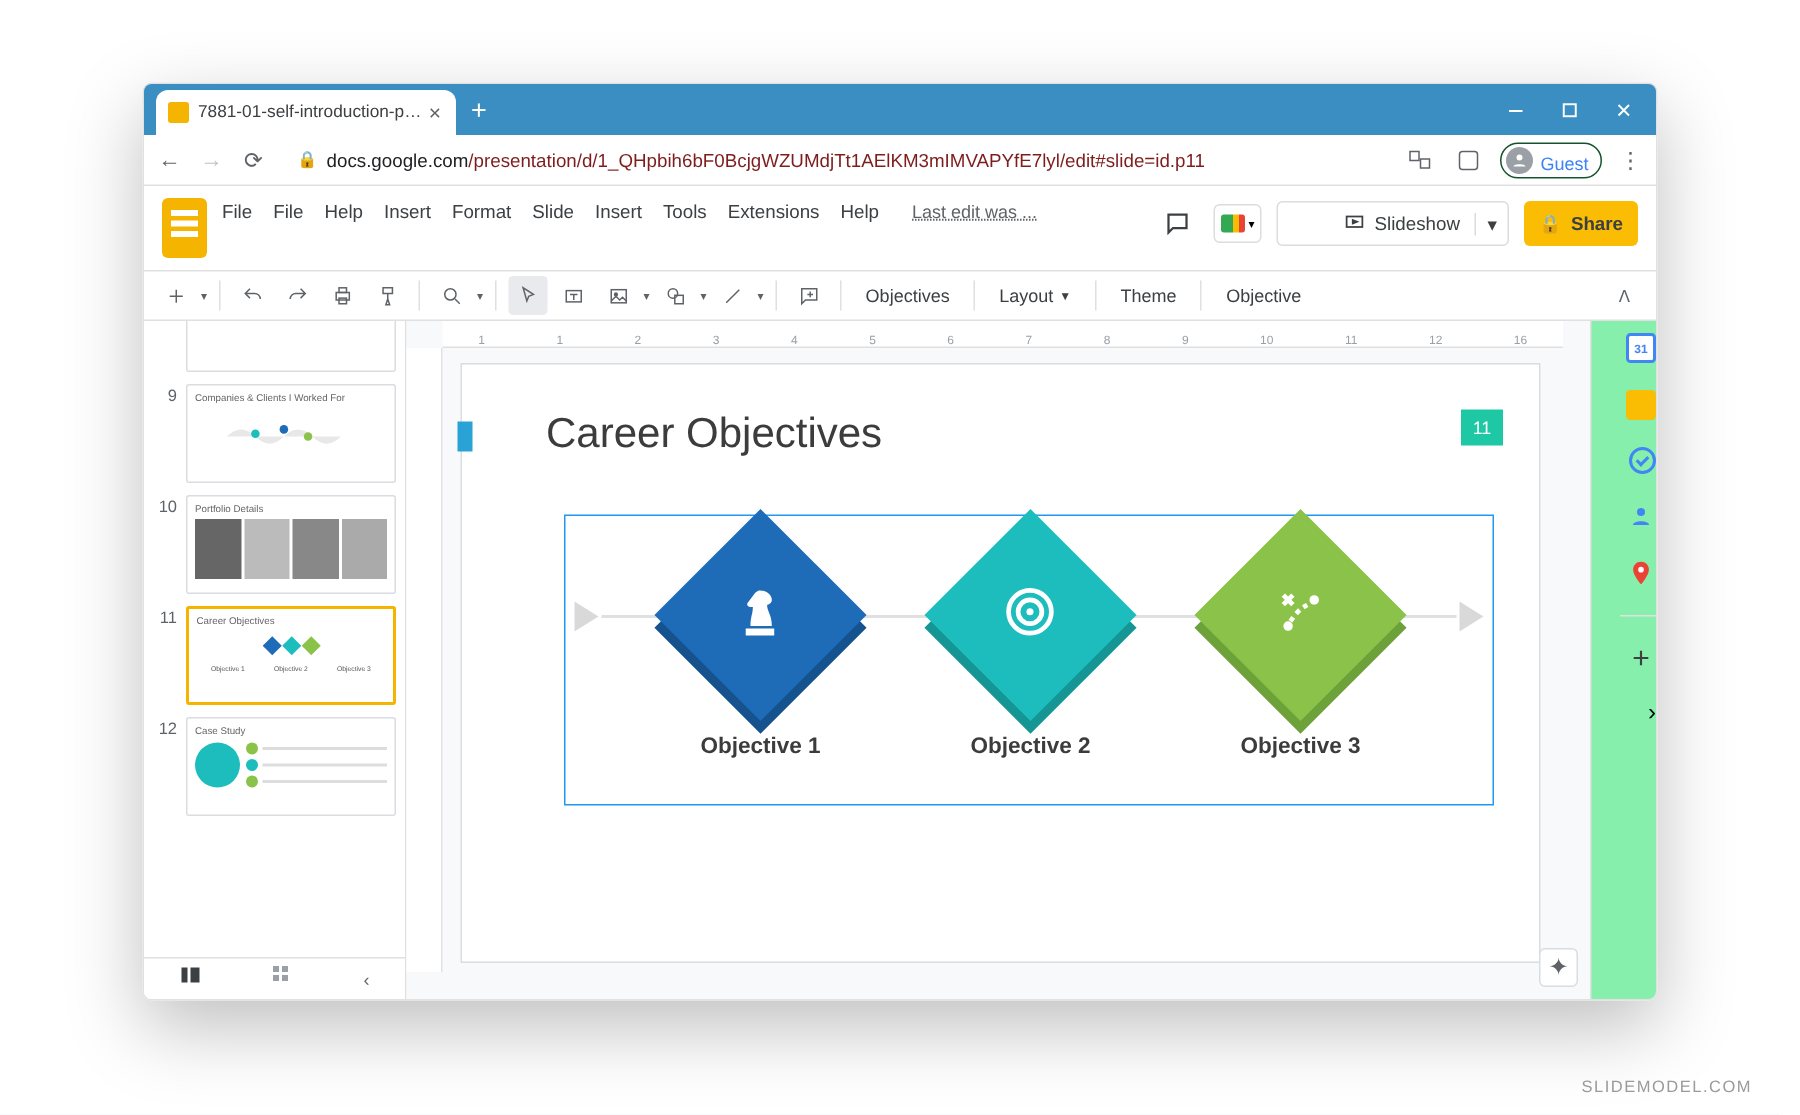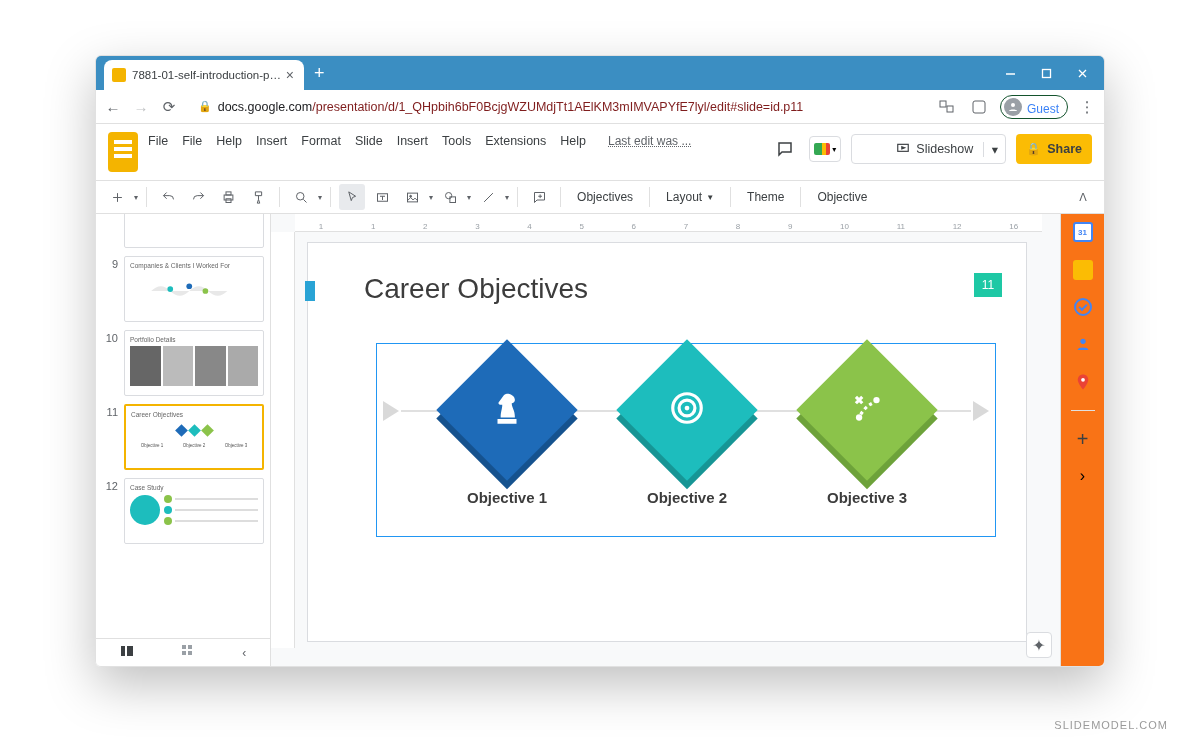--- a/index.html
+++ b/index.html
@@ -77,21 +77,21 @@
   .diamond.d1{left:80px;background:#1e6bb8;box-shadow:6px 6px 0 #15528e;}
   .diamond.d2{left:260px;background:#1dbdbd;box-shadow:6px 6px 0 #169595;}
   .diamond.d3{left:440px;background:#8bc34a;box-shadow:6px 6px 0 #6da23a;}
   .diamond .ic{transform:rotate(-45deg);}
   .diamond .ic svg{width:38px;height:38px;fill:#fff;}
   .objlabel{position:absolute;top:145px;width:140px;text-align:center;font-size:15px;font-weight:700;color:#3c3c3c;}
   .objlabel.l1{left:60px;}
   .objlabel.l2{left:240px;}
   .objlabel.l3{left:420px;}
   .explore{position:absolute;right:8px;bottom:8px;width:26px;height:26px;background:#fff;border:1px solid #dadce0;border-radius:4px;display:flex;align-items:center;justify-content:center;color:#5f6368;}
-  .sidepanel{width:44px;background:#f97316;border-left:1px solid #e0e0e0;display:flex;flex-direction:column;align-items:center;padding-top:8px;gap:18px;}
+  .sidepanel{width:44px;background:#86efac;border-left:1px solid #e0e0e0;display:flex;flex-direction:column;align-items:flex-end;padding-top:8px;gap:18px;}
   .sp{width:20px;height:20px;display:flex;align-items:center;justify-content:center;}
   .sp-cal{background:#fff;border:2px solid #4285f4;border-radius:3px;color:#4285f4;font-size:8px;font-weight:bold;}
   .sp-keep{background:#fbbc04;border-radius:3px;}
   .sp-tasks{border:2.5px solid #4285f4;border-radius:50%;position:relative;width:18px;height:18px;}
   .sp-tasks::after{content:"";position:absolute;left:3px;top:4px;width:6px;height:3px;border-left:2px solid #4285f4;border-bottom:2px solid #4285f4;transform:rotate(-45deg);}
   .sp-person{color:#4285f4;}
   .sp-maps svg{width:18px;height:18px;}
   .sp-plus{font-size:20px;color:#3c4043;}
   .sp-sep{width:24px;height:1px;background:#e0e0e0;}
   .sidepanel{position:relative;}

